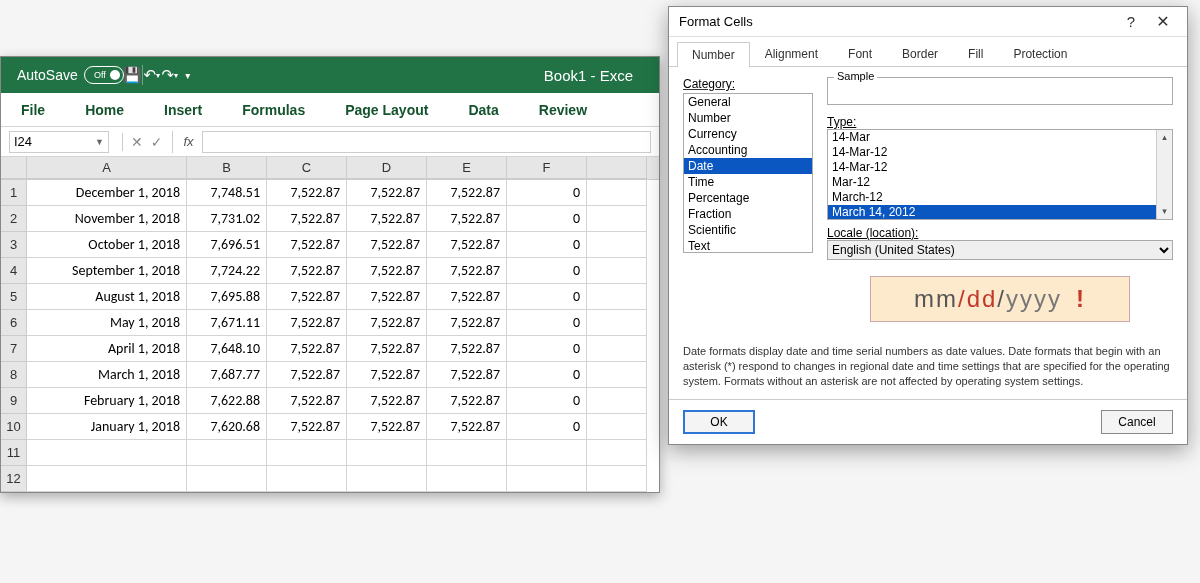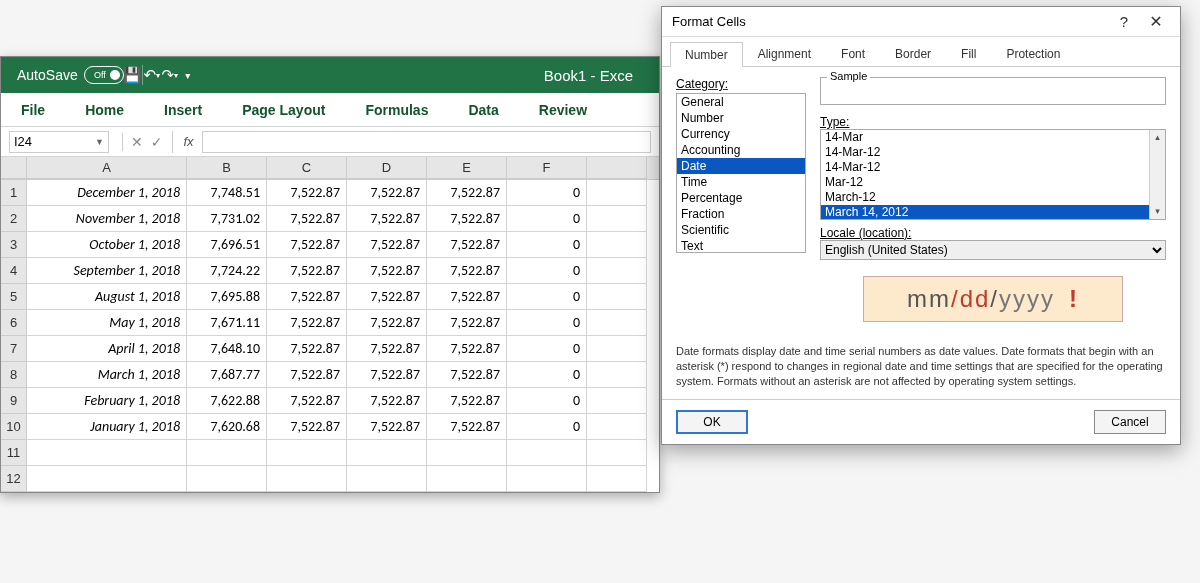--- a/index.html
+++ b/index.html
@@ -21,26 +21,26 @@
 .namebox .dd { margin-left: auto; font-size: 9px; color: #666; }
 .fx-btns { display: flex; gap: 8px; padding: 0 10px; color: #888; font-size: 14px; align-items: center; }
 .fx-label { font-style: italic; font-size: 13px; color: #555; margin-right: 8px; border-left:1px solid #ccc; padding-left:10px; height:22px; display:flex; align-items:center;}
 .fx-input { flex:1; border:1px solid #ccc; height:22px; margin-right:8px; }
 .colhdrs-row { display: flex; background: #e6e6e6; border-bottom: 1px solid #ccc; }
 .corner { width: 26px; height: 22px; background: #e6e6e6; border-right: 1px solid #ccc; border-bottom: 1px solid #ccc; }
 .colhdr { height: 22px; border-right: 1px solid #ccc; border-bottom: 1px solid #ccc; background: #e6e6e6; font-size: 13px; color: #333; display: flex; align-items: center; justify-content: center; }
 .row { display: flex; }
 .rowhdr { width: 26px; height: 26px; background: #e6e6e6; border-right: 1px solid #ccc; border-bottom: 1px solid #ccc; font-size: 13px; display: flex; align-items: center; justify-content: center; color: #333; }
 .cell { height: 26px; border-right: 1px solid #d4d4d4; border-bottom: 1px solid #d4d4d4; font-size: 14px; padding: 0 6px; display: flex; align-items: center; font-family: Calibri, Arial, sans-serif; }
-.ca { justify-content: flex-end; font-style: italic; }
+.ca { justify-content: flex-end; }
 .cn { justify-content: flex-end; }
 .w-a { width: 160px; } .w-b { width: 80px; } .w-c { width: 80px; } .w-d { width: 80px; } .w-e { width: 80px; } .w-f { width: 80px; } .w-g { width: 60px; }
 
 
-.dlg { position: absolute; right: 19px; top: 6px; width: 520px; background: #fff; border: 1px solid #888; box-shadow: 0 6px 20px rgba(0,0,0,0.35); font-size: 12px; }
+.dlg { position: absolute; right: 12px; top: 6px; width: 520px; background: #fff; border: 1px solid #888; box-shadow: 0 6px 20px rgba(0,0,0,0.35); font-size: 12px; }
 .dlg-title { height: 30px; background: #fff; border-bottom: 1px solid #ddd; display: flex; align-items: center; padding: 0 10px; font-size: 13px; }
 .dlg-title .close, .dlg-title .help { margin-left: auto; width: 28px; text-align: center; font-size: 15px; color: #333; }
 .dlg-title .help { margin-left: auto; } .dlg-title .close { margin-left: 4px; font-size: 16px; }
 .dlg-tabs { display: flex; border-bottom: 1px solid #ccc; padding: 4px 8px 0; gap: 0; }
 .dtab { padding: 5px 14px; font-size: 12px; border: 1px solid transparent; border-bottom: none; color: #333; cursor: pointer; }
 .dtab.active { border-color: #ccc; background: #fff; position: relative; top: 1px; }
 .dlg-body { padding: 10px 14px; display: flex; gap: 14px; }
 .dlg-left { width: 130px; }
 .dlg-left label { display: block; margin-bottom: 2px; text-decoration: underline; text-decoration-color:#333; font-size:12px; }
 .catlist { border: 1px solid #aaa; height: 160px; overflow-y: auto; font-size: 12px; }
@@ -77,22 +77,22 @@
     <span class="ti-sep"></span>
     <span class="ti-icon">↶<span style="font-size:8px;">▾</span></span>
     <span class="ti-icon">↷<span style="font-size:8px;">▾</span></span>
     <span class="ti-icon" style="font-size:10px;">▾</span>
     <span class="book-title">Book1 - Exce</span>
   </div>
   <div class="ribbon-tabs" id="ribbon">
       <div class="rtab">File</div>
       <div class="rtab">Home</div>
       <div class="rtab">Insert</div>
+      <div class="rtab">Formulas</div>
       <div class="rtab">Page Layout</div>
-      <div class="rtab">Formulas</div>
       <div class="rtab">Data</div>
       <div class="rtab">Review</div>
     </div>
   <div class="formula-row">
     <div class="namebox">
       <span>I24</span>
       <span class="dd">▼</span>
     </div>
     <div class="fx-btns">
       <span style="border-left:1px solid #ccc;height:18px;"></span>

